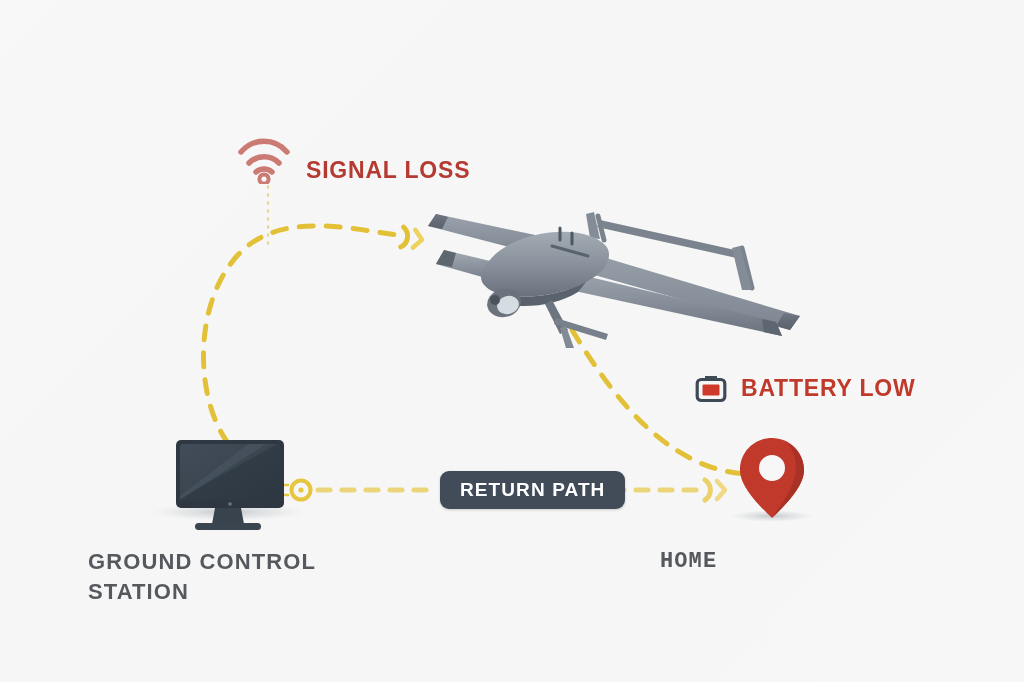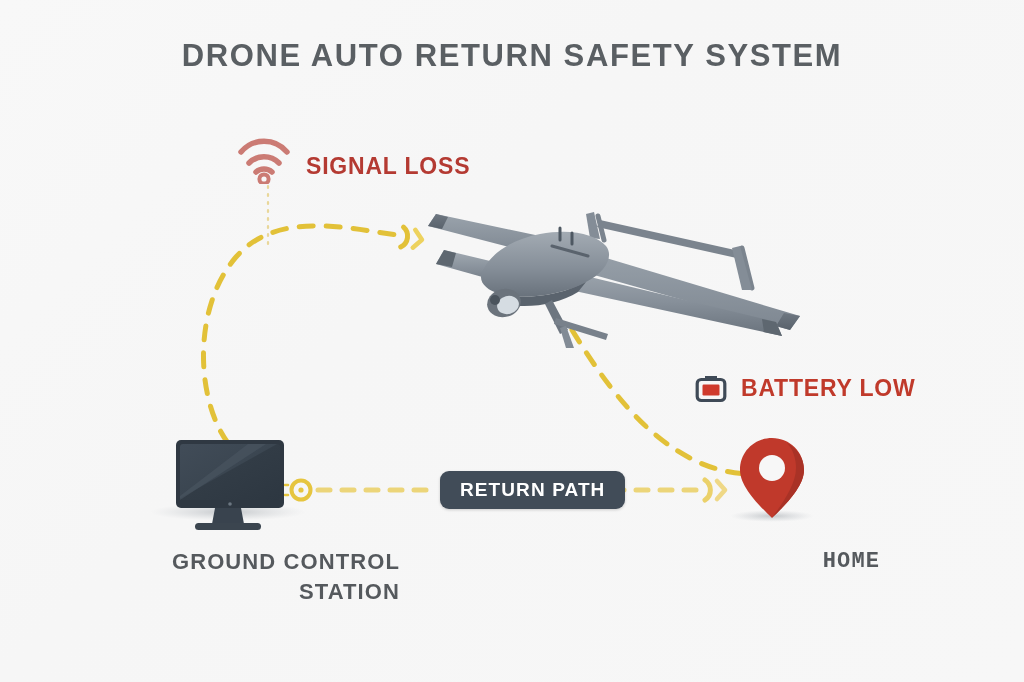--- a/index.html
+++ b/index.html
@@ -40,21 +40,21 @@
     width: 1024px;
     height: 682px;
   }
 
   
   #signal-loss {
     position: absolute;
     left: 236px;
     top: 132px;
     display: flex;
-    align-items: center;
+    align-items: flex-end;
     gap: 14px;
   }
   #signal-loss .label {
     font-size: 23px;
     font-weight: bold;
     letter-spacing: 0.8px;
     color: #b43a32;
     white-space: nowrap;
     margin-top: 16px;
   }
@@ -92,37 +92,36 @@
     font-size: 19px;
     font-weight: bold;
     letter-spacing: 1.1px;
     white-space: nowrap;
     box-shadow: 0 1px 3px rgba(0,0,0,0.18);
   }
 
   
   .node-caption {
     position: absolute;
-    text-align: right;
+    text-align: left;
     font-size: 22px;
     font-weight: bold;
     letter-spacing: 1.1px;
     color: #55595d;
     line-height: 30px;
     white-space: pre-line;
   }
   #gcs-caption { left: 88px; top: 547px; width: 312px; }
   #home-caption { left: 660px; top: 547px; width: 220px; font-family: Liberation Mono, monospace; }
 </style>
 </head>
 <body>
 
 <div id="stage">
 
-  <div id="title">DRONE AUTO RETURN SAFETY SYSTEM</div>
 
   <svg id="canvas" viewBox="0 0 1024 682" xmlns="http://www.w3.org/2000/svg">
     <defs>
       <linearGradient id="screenGrad" x1="0" y1="0" x2="1" y2="1">
         <stop offset="0%" stop-color="#414c58"></stop>
         <stop offset="48%" stop-color="#3b4651"></stop>
         <stop offset="49%" stop-color="#323c46"></stop>
         <stop offset="100%" stop-color="#2d3741"></stop>
       </linearGradient>
       <radialGradient id="shadowGrad" cx="50%" cy="50%" r="50%">

